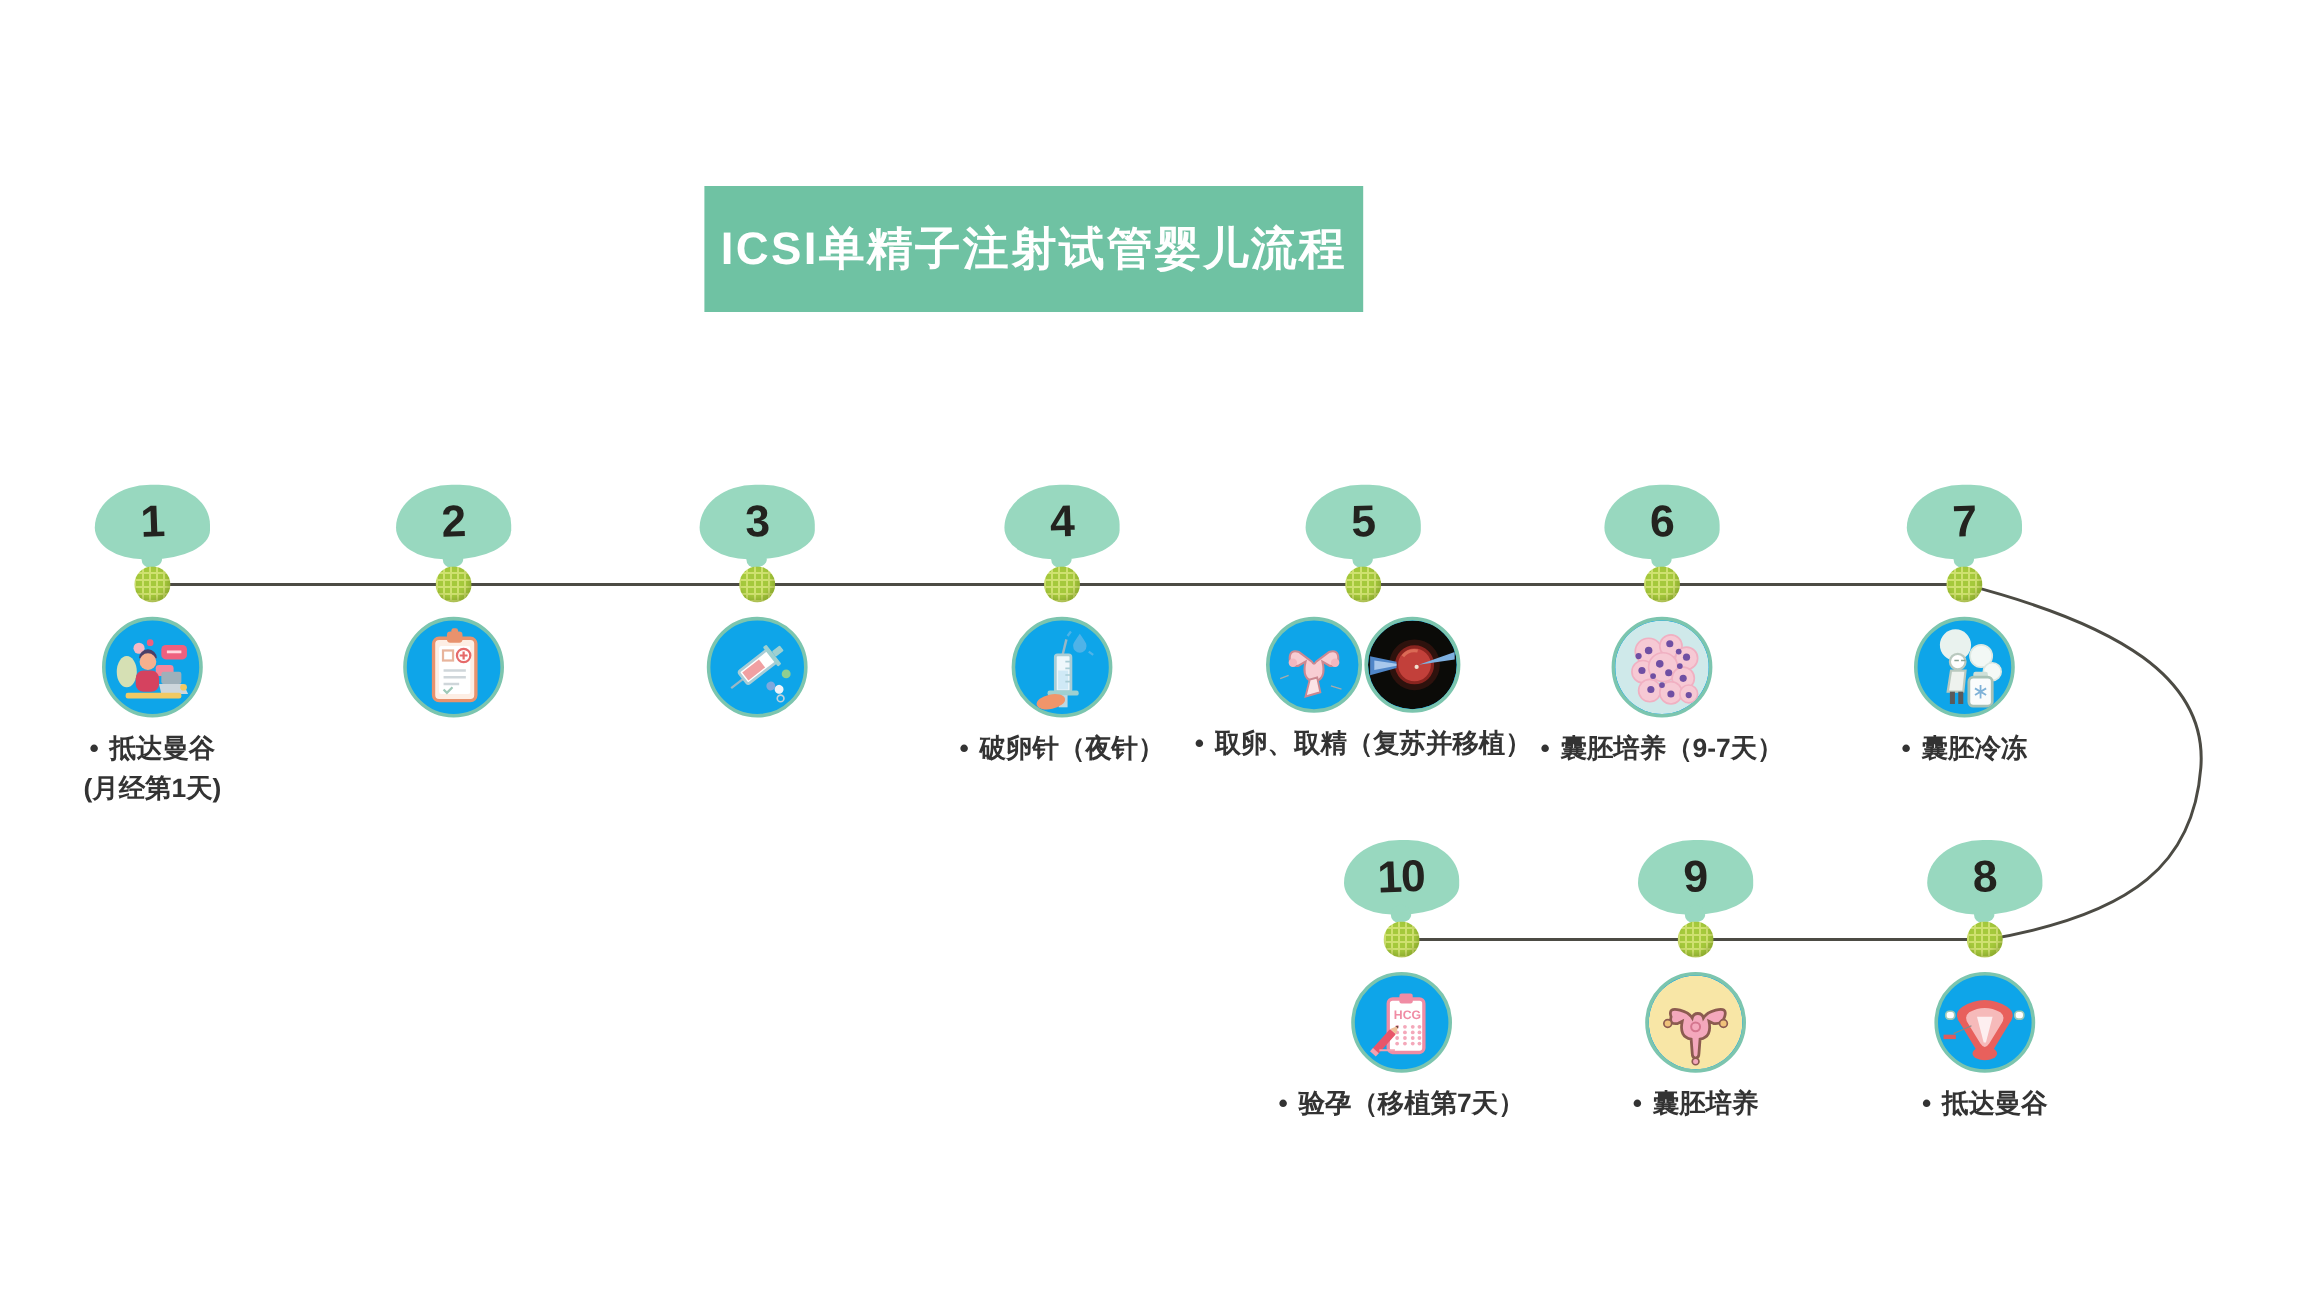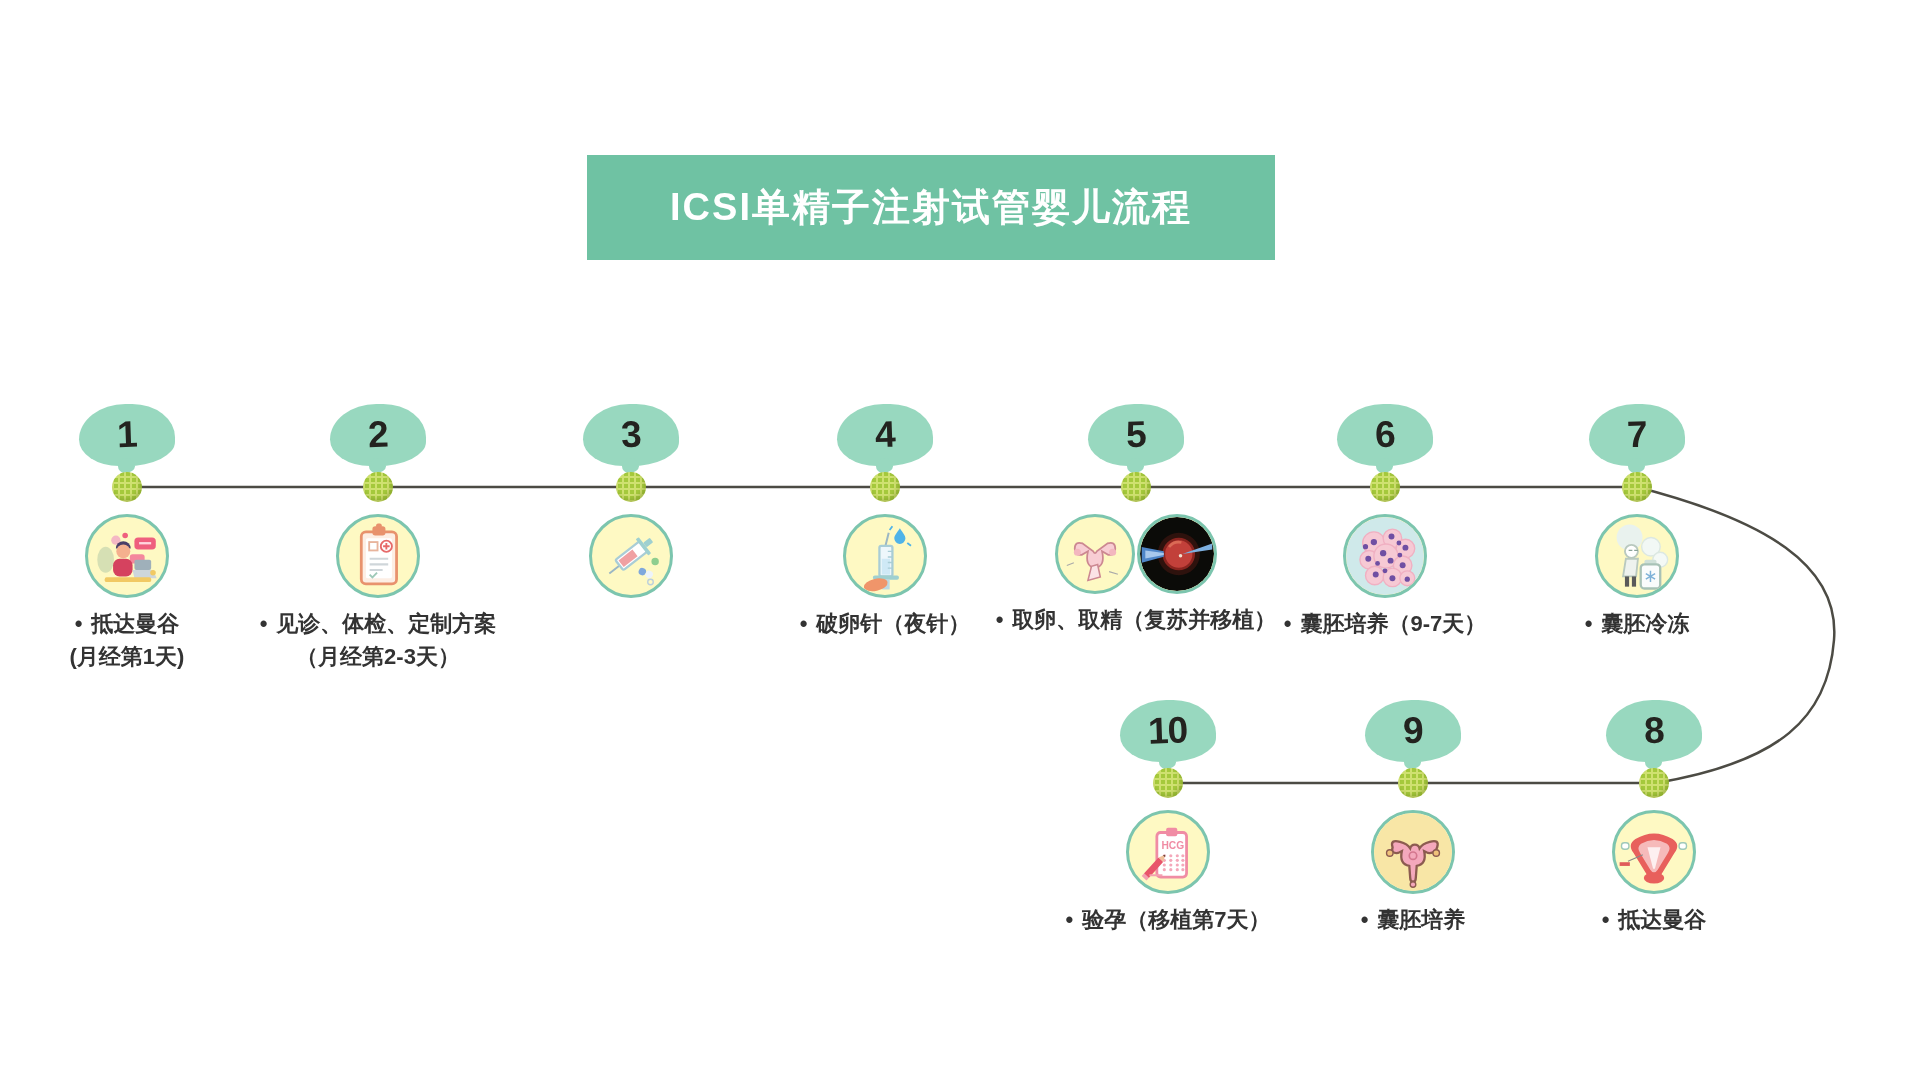--- a/index.html
+++ b/index.html
@@ -1,21 +1,21 @@
 <!DOCTYPE html>
 <html style="--title_bg: #6fc2a3; --title_text: #ffffff; --bubble: #98d8bf; --node: #a5c93c; --node_grid: #cfe170; --connector: #4c4b44; --ring: #7cc5ae; --label: #333333;"><head>
 <meta charset="utf-8">
 <style>
   html,body{margin:0;padding:0}
   body{
     width:1920px;height:1080px;background:#ffffff;position:relative;overflow:hidden;
     font-family:"Liberation Sans","DejaVu Sans",sans-serif;
   }
   .title-banner{
-    position:absolute;left:587px;top:155px;width:688px;height:105px;
+    position:absolute;left:587px;top:155px;width:549px;height:105px;
     background:var(--title_bg,#6fc2a3);color:var(--title_text,#ffffff);
     display:flex;align-items:center;justify-content:center;
     font-size:38px;font-weight:bold;letter-spacing:2px;
   }
   .connectors{position:absolute;left:0;top:0}
   .step{position:absolute;width:300px;display:flex;flex-direction:column;align-items:center}
   .bubble{
     position:relative;width:96px;height:62px;background:var(--bubble,#98d8bf);
     border-radius:52% 48% 55% 45% / 62% 58% 42% 46%;
     display:flex;align-items:center;justify-content:center;
@@ -29,21 +29,21 @@
     width:30px;height:30px;border-radius:50%;margin-top:6px;z-index:3;
     background-color:var(--node,#a5c93c);
     background-image:
       repeating-linear-gradient(0deg,var(--node_grid,#cfe170) 0 1.6px,transparent 1.6px 6px),
       repeating-linear-gradient(90deg,var(--node_grid,#cfe170) 0 1.6px,transparent 1.6px 6px);
     box-shadow:inset -2px -3px 4px rgba(100,120,25,.35);
   }
   .icons{display:flex;gap:2px;margin-top:12px;align-items:center}
   .ring{
     width:84px;height:84px;border-radius:50%;border:3px solid var(--ring,#7cc5ae);
-    background:#fef9c3;overflow:hidden;box-sizing:border-box;flex:0 0 auto;
+    background:#0ea5e9;overflow:hidden;box-sizing:border-box;flex:0 0 auto;
   }
   .ring.sm{width:80px;height:80px}
   .ring svg{display:block;width:100%;height:100%}
   .label{
     margin-top:9px;text-align:center;font-size:22px;font-weight:bold;
     color:var(--label,#333333);line-height:1.5;white-space:nowrap;
   }
   .bullet{margin-right:9px}
 </style>
 </head>
@@ -102,24 +102,20 @@
       <rect x="36" y="10" width="14" height="10" rx="3" fill="#e8926d"></rect>
       <rect x="40" y="7" width="6" height="5" rx="2" fill="#e8926d"></rect>
       <rect x="32.5" y="27" width="9" height="9" fill="none" stroke="#e8b49c" stroke-width="2"></rect>
       <circle cx="51" cy="31.5" r="6" fill="#fff" stroke="#e66a6a" stroke-width="2"></circle>
       <path d="M51 28 v7 M47.5 31.5 h7" stroke="#e66a6a" stroke-width="2"></path>
       <path d="M33 45 h20 M33 51 h20 M33 57 h14" stroke="#cfd6da" stroke-width="2.2"></path>
       <path d="M33 62 l3 3 5 -5" stroke="#9fc9b8" stroke-width="2" fill="none"></path>
     </svg>
   </div>
     </div>
-  <div class="label">
-    <div><span class="bullet">•</span><span>见诊、体检、定制方案</span></div>
-    <div>（月经第2-3天）</div>
-  </div>
 </div>
 
 <div class="step" style="left:481px;top:404px">
   <div class="bubble">
       <span class="num">3</span>
     </div>
   <div class="node"></div>
   <div class="icons">
       <div class="ring">
     <svg viewBox="0 0 84 84">

